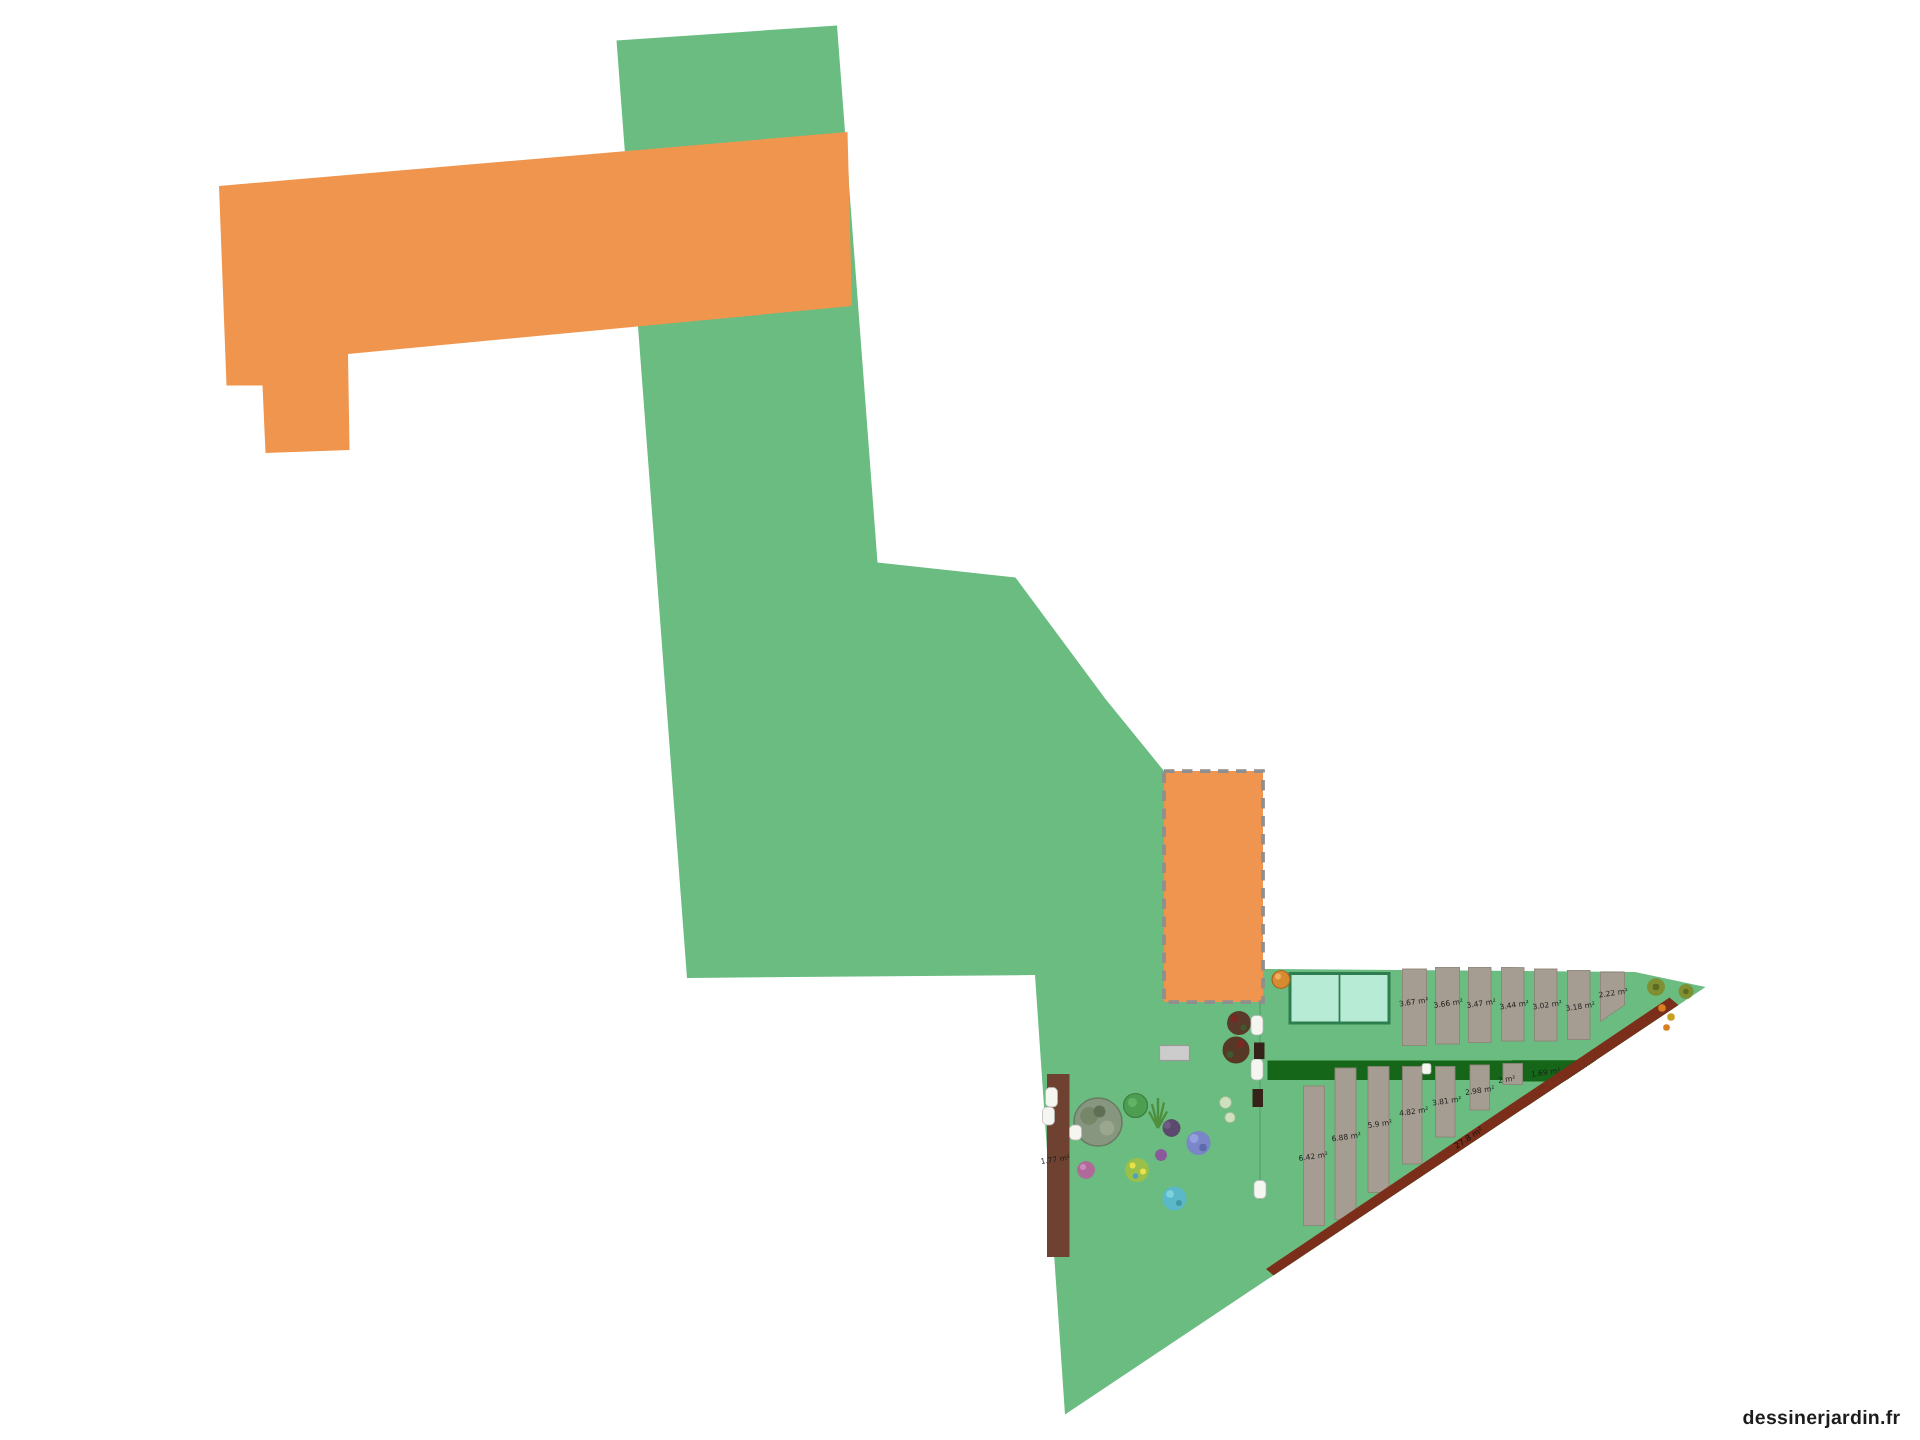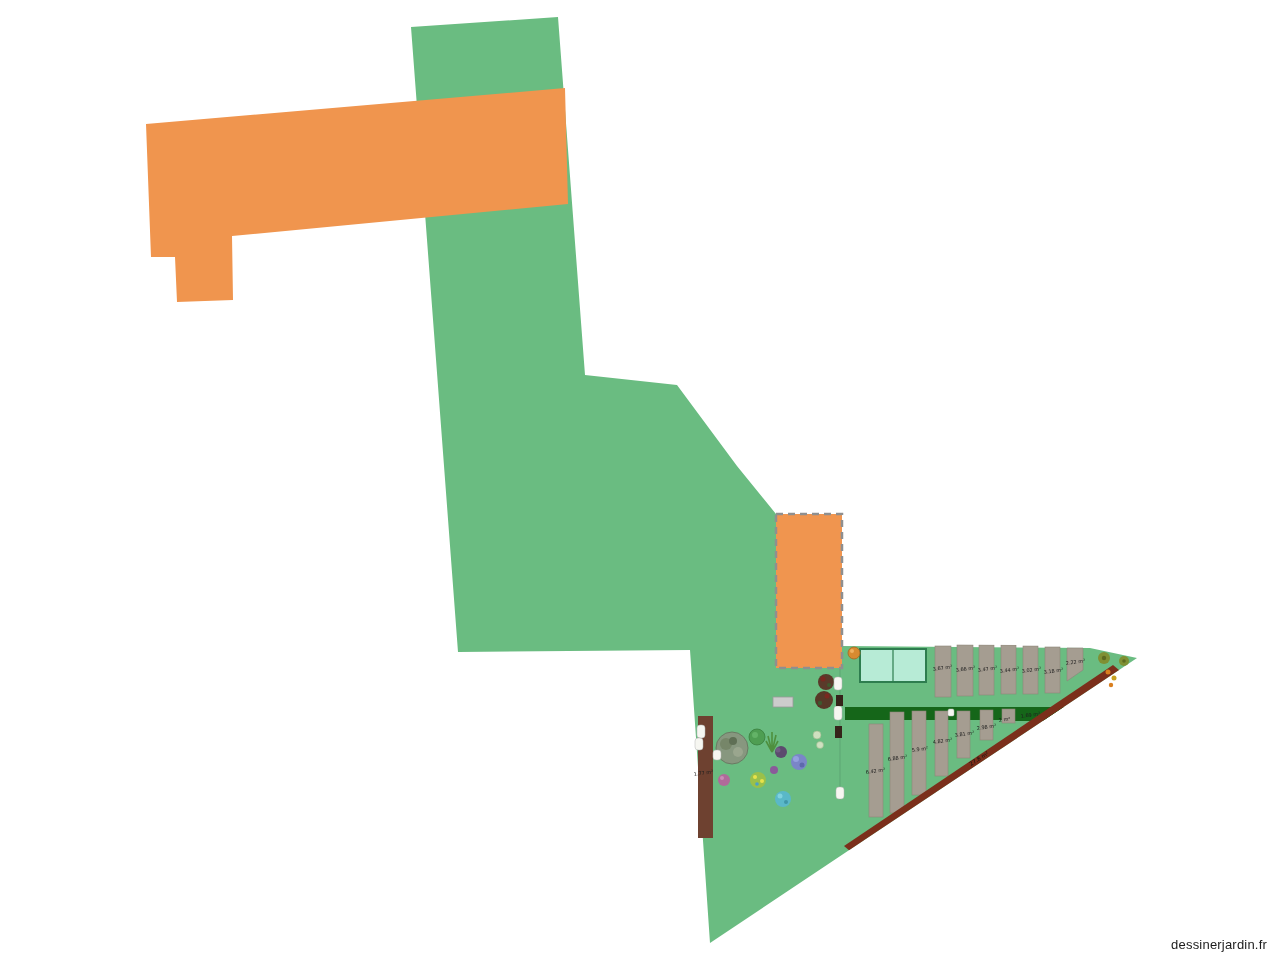--- a/index.html
+++ b/index.html
@@ -1,20 +1,20 @@
 <!DOCTYPE html>
 <html><head>
 <meta charset="utf-8">
 <style>
   html,body{margin:0;padding:0;background:#ffffff;}
   .canvas{position:relative;width:1280px;height:960px;background:#ffffff;overflow:hidden;
           font-family:"DejaVu Sans", sans-serif;}
   svg{position:absolute;left:0;top:0;}
   .watermark{position:absolute;right:13px;bottom:8px;font-size:13px;color:#1c1c1c;
-             font-family:"Liberation Sans", sans-serif;letter-spacing:0.2px;}
+             font-family:"Liberation Sans", sans-serif;letter-spacing:0.2px;font-weight:bold;}
   text.area-label{font-family:"DejaVu Sans", sans-serif;font-size:5px;fill:#1e1e1e;}
   text.area-label-big{font-family:"DejaVu Sans", sans-serif;font-size:5.5px;fill:#101010;}
 </style>
 </head>
 <body>
 
 <div class="canvas">
   <svg width="1280" height="960" viewBox="0 0 1280 960" xmlns="http://www.w3.org/2000/svg">
     <defs>
       <clipPath id="gclip">

